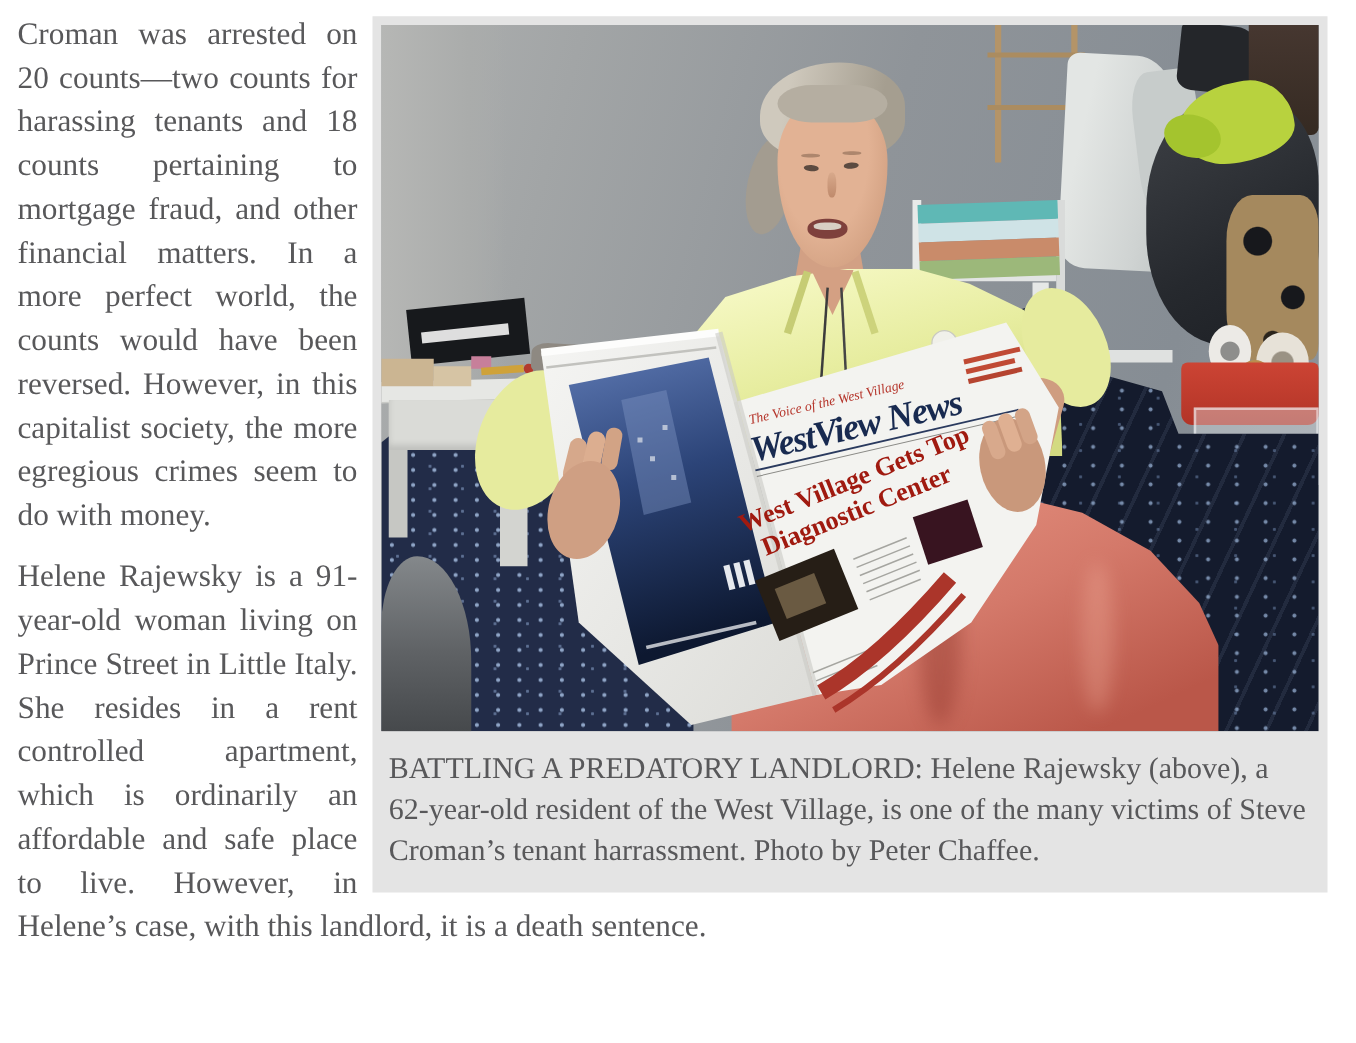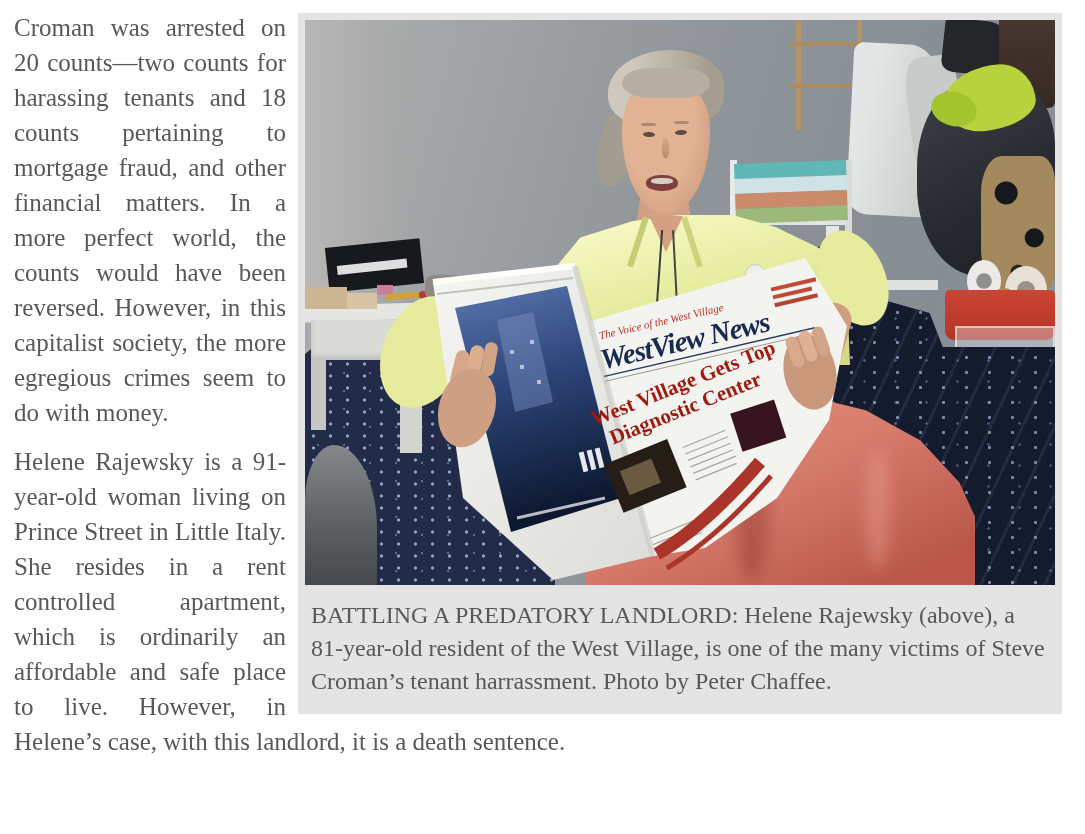--- a/index.html
+++ b/index.html
@@ -252,19 +252,19 @@
           <ellipse cx="162" cy="388" rx="28" ry="40" fill="#cf9f83" transform="rotate(16 162 388)"></ellipse>
         </g>
         <g>
           <ellipse cx="505" cy="352" rx="26" ry="38" fill="#c9987b" transform="rotate(-12 505 352)"></ellipse>
           <rect x="484" y="316" width="12" height="32" rx="6" fill="#d8a98c" transform="rotate(-20 490 332)"></rect>
           <rect x="497" y="310" width="12" height="32" rx="6" fill="#dfb092" transform="rotate(-20 503 326)"></rect>
           <rect x="510" y="306" width="12" height="30" rx="6" fill="#d3a487" transform="rotate(-20 516 321)"></rect>
         </g>
       </svg>
     </div>
-    <figcaption>BATTLING A PREDATORY LANDLORD: Helene Rajewsky (above), a 81-year-old resident of the West Village, is one of the many victims of Steve Croman’s tenant harrassment. Photo by Peter Chaffee.</figcaption>
+    <figcaption>BATTLING A PREDATORY LANDLORD: Helene Rajewsky (above), a 62-year-old resident of the West Village, is one of the many victims of Steve Croman’s tenant harrassment. Photo by Peter Chaffee.</figcaption>
   </figure>
 
   <p>Croman was arrested on 20 counts—two counts for harassing tenants and 18 counts pertaining to mortgage fraud, and other financial matters. In a more perfect world, the counts would have been reversed. However, in this capitalist society, the more egregious crimes seem to do with money.</p>
   <p>Helene Rajewsky is a 91-year-old woman living on Prince Street in Little Italy. She resides in a rent controlled apartment, which is ordinarily an affordable and safe place to live. However, in Helene’s case, with this landlord, it is a death sentence.</p>
 
 </div>
 
 </body></html>

